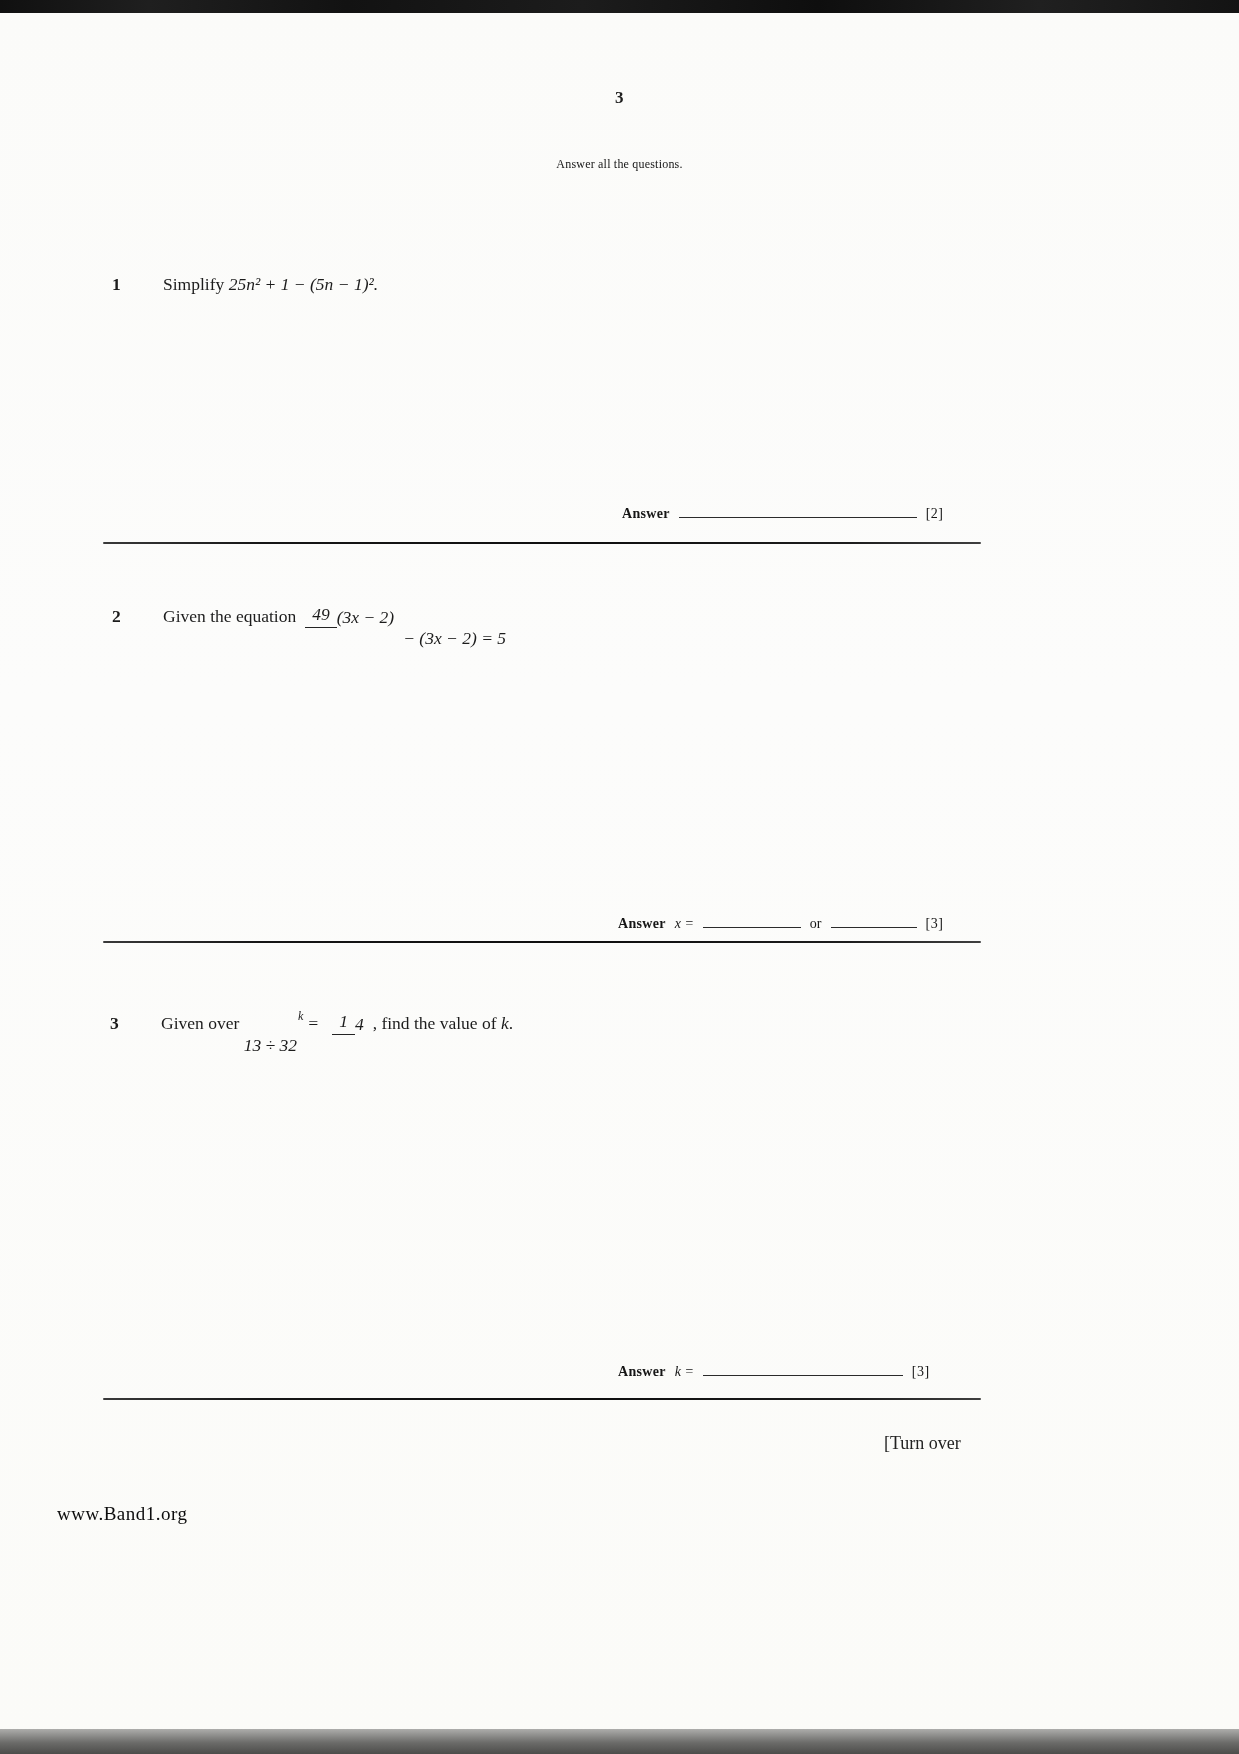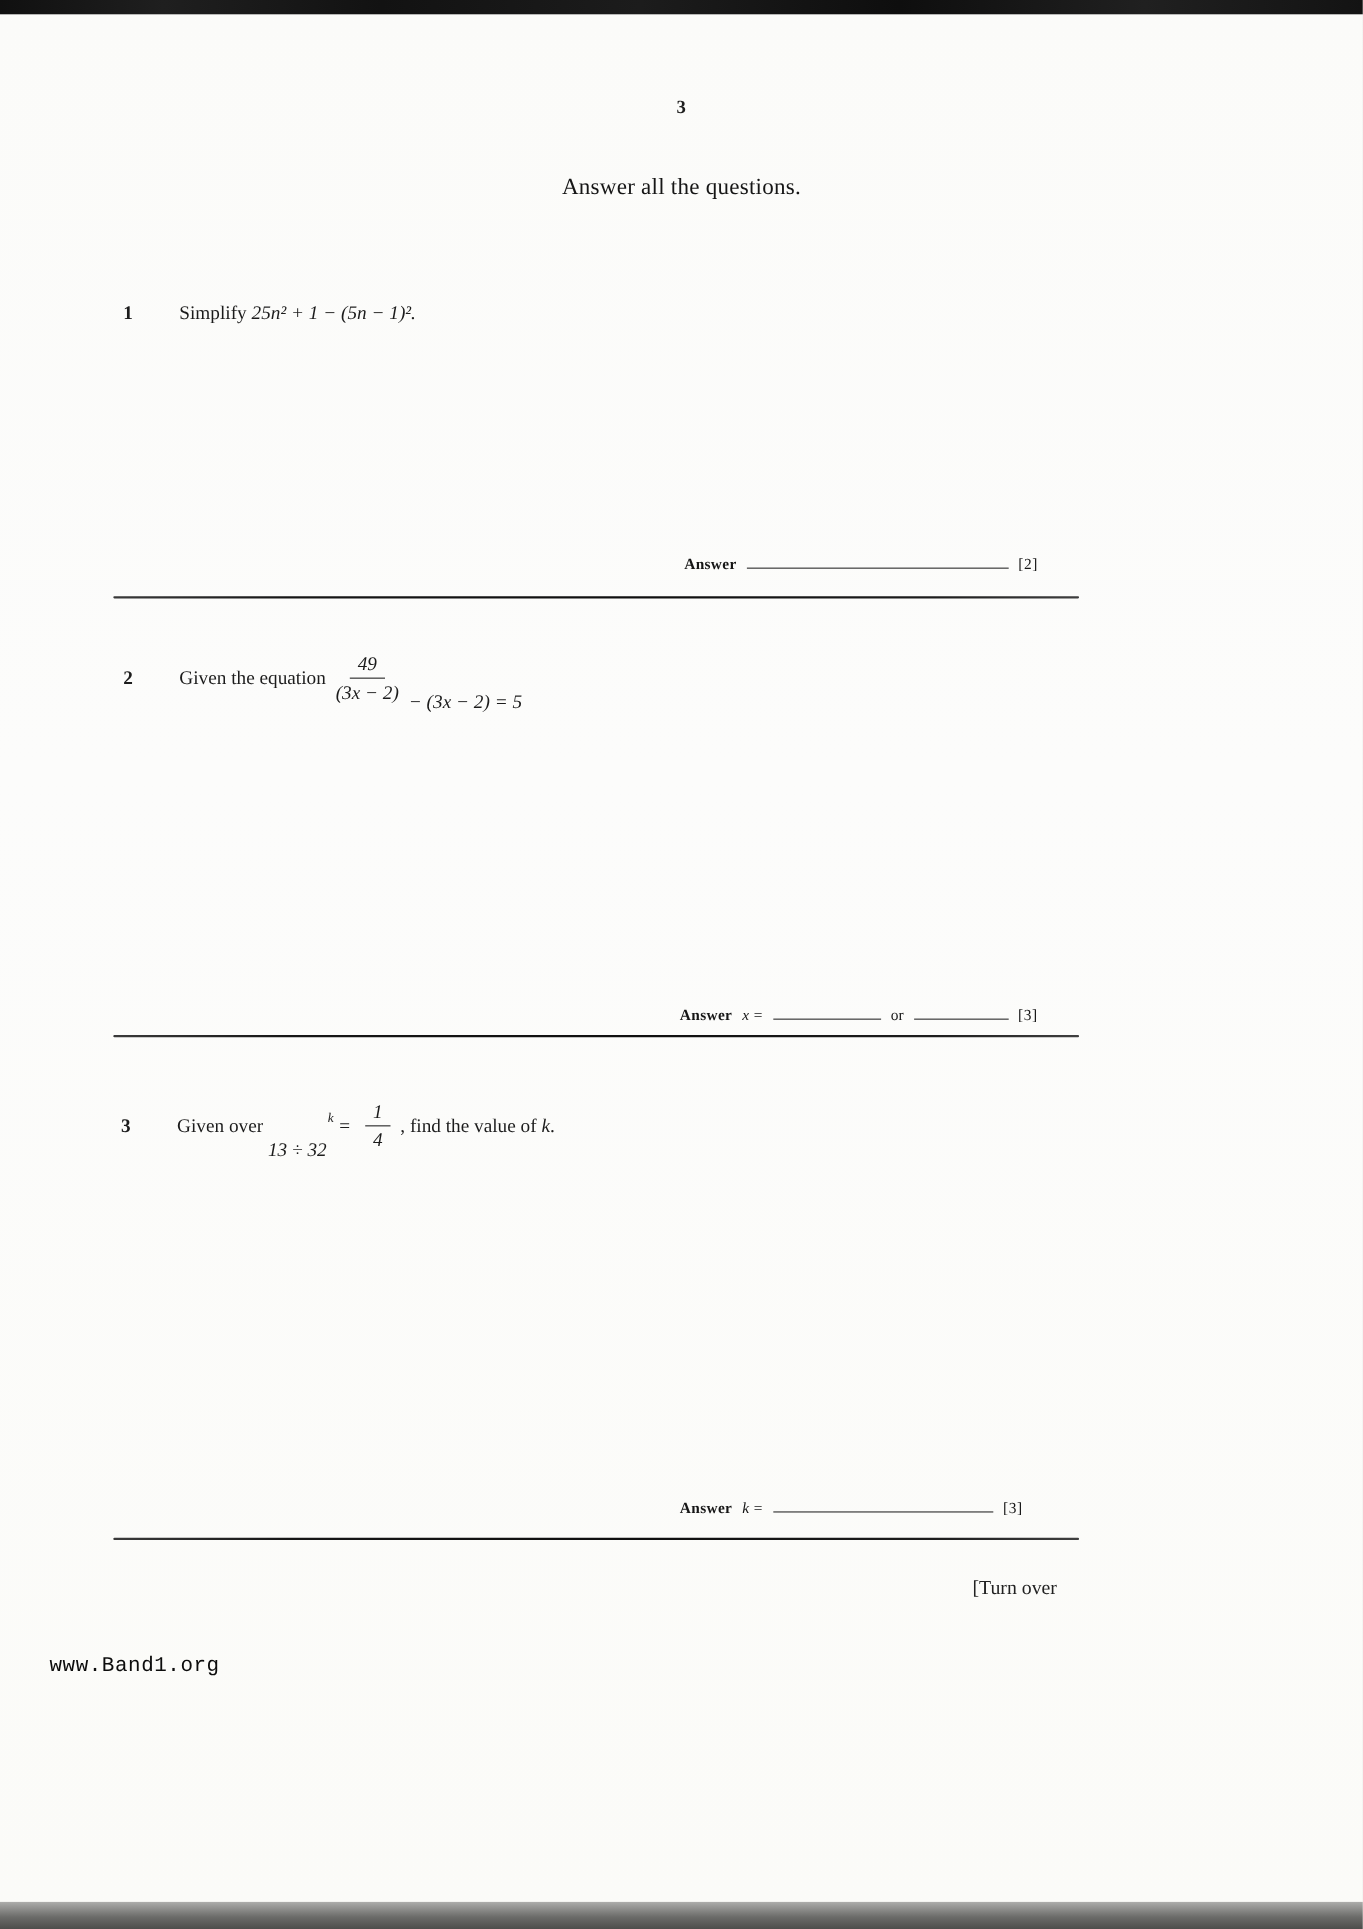--- a/index.html
+++ b/index.html
@@ -37,21 +37,21 @@
     top: 88px; left: 0; right: 0;
     text-align: center;
     font-size: 17px;
     font-weight: bold;
     letter-spacing: 0.3px;
   }
   .instruction {
     position: absolute;
     top: 157px; left: 0; right: 0;
     text-align: center;
-    font-size: 21px;
+    font-size: 12px;
     color: #161616;
     letter-spacing: 0.2px;
   }
 
   .q {
     position: absolute;
     display: flex;
     align-items: baseline;
     font-size: 17.5px;
     color: #1c1c1c;
@@ -66,21 +66,21 @@
     display: inline-flex;
     align-items: flex-end;
     flex-wrap: nowrap;
     white-space: pre;
   }
   .math { font-style: italic; margin-top: 44px; }
   .plain { font-style: normal; }
 
   .frac {
     display: inline-flex;
-    flex-direction: column;
+    flex-direction: row;
     align-items: center;
     margin: 0 9px;
     font-style: italic;
     line-height: 1.15;
     justify-content: center;
   }
   .frac .num {
     padding: 0 7px 2px;
     border-bottom: 1.6px solid #242424;
   }
@@ -126,23 +126,23 @@
 
   .turn-over {
     position: absolute;
     left: 884px;
     top: 1433px;
     font-size: 18px;
     color: #222;
   }
   .footer-url {
     position: absolute;
-    left: 45px;
+    left: 57px;
     top: 1503px;
-    font-family: Liberation Mono, monospace;
+    font-family: Liberation Serif, serif;
     font-size: 19px;
     color: #0c0c0c;
     letter-spacing: 0.5px;
   }
 </style>
 </head>
 <body>
 
 <div class="page">
 

